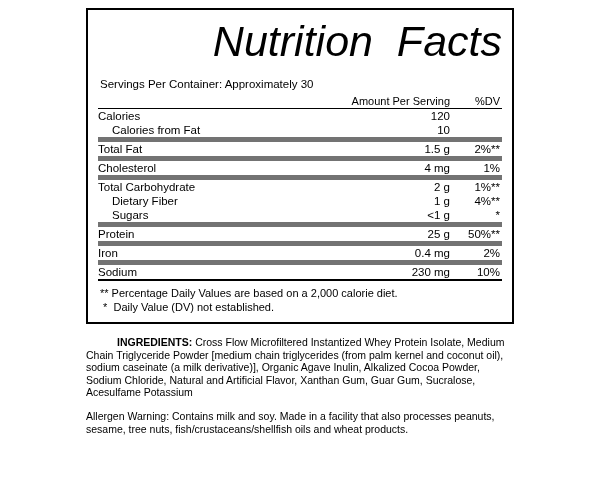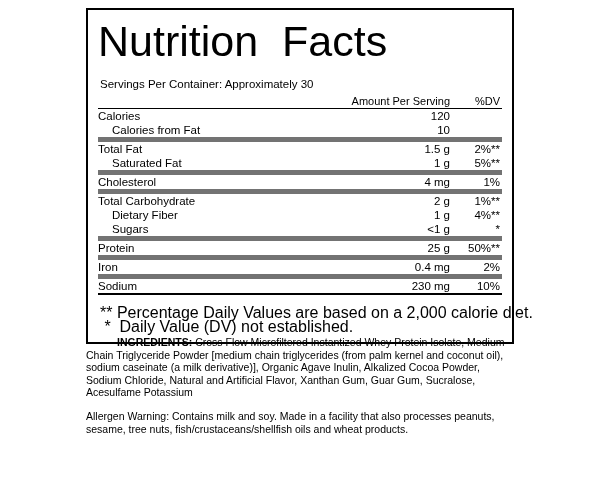--- a/index.html
+++ b/index.html
@@ -22,23 +22,24 @@
     background: #ffffff;
     border: 2px solid #000000;
     box-sizing: border-box;
     padding: 6px 10px 8px 10px;
   }
   .title {
     font-size: 43px;
     line-height: 50px;
     letter-spacing: 0px;
     font-weight: normal;
-    text-align: left;
+    text-align: right;
     margin: 0 0 12px 0;
     white-space: pre;
+    font-style: italic;
   }
   .serving {
     font-size: 11.5px;
     line-height: 13.5px;
     margin: 4px 0 2px 0;
     padding-left: 2px;
   }
   table.nf {
     width: 100%;
     border-collapse: collapse;
@@ -58,23 +59,23 @@
   }
   .bold { font-weight: normal; }
   .indent { padding-left: 14px !important; }
   .col-amt { text-align: right; white-space: nowrap; width: 82px; }
   .col-dv { text-align: right; white-space: nowrap; width: 50px; padding-right: 2px !important; }
   .col-amt-hdr { text-align: center; }
   .thick td {
     border-top: 2px solid #000000;
   }
   .footnotes {
-    font-size: 16px;
+    font-size: 11px;
     line-height: 14px;
-    margin-top: 11px;
+    margin-top: 5px;
     padding-left: 2px;
   }
   .footnotes div { white-space: pre; }
   .ingredients {
     position: absolute;
     left: 86px;
     top: 336px;
     width: 432px;
     font-size: 10.5px;
     line-height: 12.6px;
@@ -114,25 +115,20 @@
         <td class="col-amt">10</td>
         <td class="col-dv"></td>
       </tr>
 
       <tr class="rule-top">
         <td class="bold">Total Fat</td>
         <td class="col-amt">1.5 g</td>
         <td class="col-dv">2%**</td>
       </tr>
 
-      <tr>
-        <td class="indent">Saturated Fat</td>
-        <td class="col-amt">1 g</td>
-        <td class="col-dv">5%**</td>
-      </tr>
 
       <tr class="rule-top">
         <td class="bold">Cholesterol</td>
         <td class="col-amt">4 mg</td>
         <td class="col-dv">1%</td>
       </tr>
 
       <tr class="rule-top">
         <td class="bold">Total Carbohydrate</td>
         <td class="col-amt">2 g</td>

